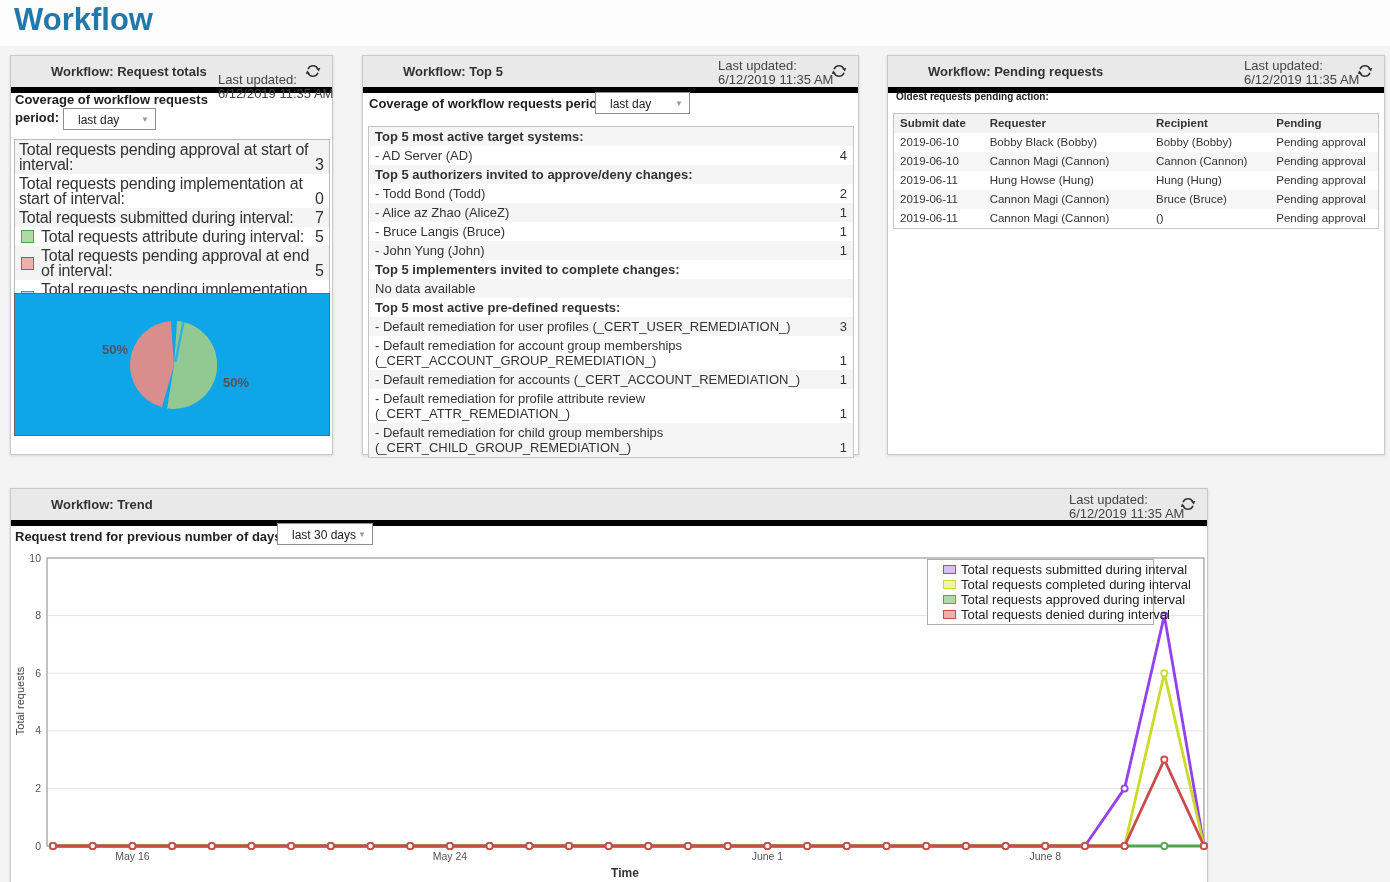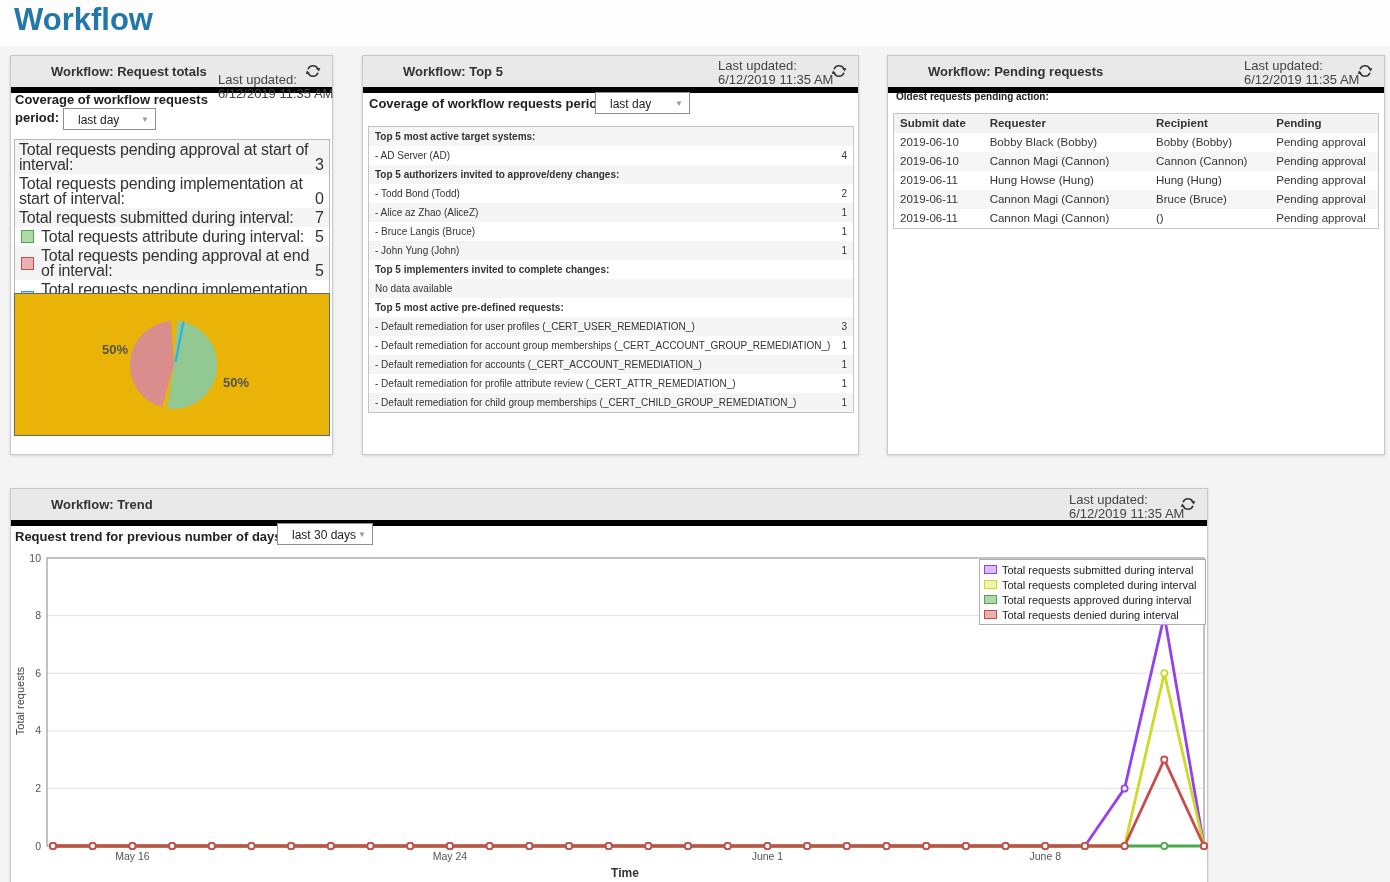--- a/index.html
+++ b/index.html
@@ -52,27 +52,27 @@
   }
   .srow{display:flex;align-items:center;padding:2px 5px 2px 4px;line-height:15px;}
   .srow.alt{background:#f4f4f4;}
   .srow .sw{
     flex:0 0 13px;height:13px;border:1px solid #000;margin-right:7px;margin-left:2px;box-sizing:border-box;
   }
   .srow .lab{flex:1 1 auto;letter-spacing:-0.2px;}
   .srow .val{flex:0 0 12px;text-align:right;align-self:flex-end;}
   #p1-piebox{
     position:absolute;left:3px;top:237px;width:316px;height:143px;border:1px solid #666;box-sizing:border-box;
-    background:#eab308;
+    background:#0ea5e9;
   }
   
   .p2-period{position:absolute;left:6px;top:40px;font-size:13px;font-weight:bold;color:#222;}
   #p2-select{left:232px;top:36px;width:95px;}
   #p2-list{
-    position:absolute;left:5px;top:70px;width:486px;border:1px solid #c4c4c4;box-sizing:border-box;font-size:10px;
+    position:absolute;left:5px;top:70px;width:486px;border:1px solid #c4c4c4;box-sizing:border-box;font-size:13px;
   }
   .lrow{display:flex;padding:2px 6px;line-height:15px;}
   .lrow.alt{background:#f5f5f5;}
   .lrow.hdr .lab{font-weight:bold;}
   .lrow .lab{flex:1 1 auto;}
   .lrow .val{flex:0 0 12px;text-align:right;align-self:flex-end;}
   
   .p3-heading{position:absolute;left:8px;top:35px;font-size:10px;font-weight:bold;color:#222;}
   #p3-table{
     position:absolute;left:5px;top:57px;width:486px;border:1px solid #c4c4c4;box-sizing:border-box;
@@ -80,22 +80,22 @@
   }
   #p3-table td,#p3-table th{padding:2px 4px 2px 6px;text-align:left;font-weight:normal;line-height:15px;
     overflow:hidden;white-space:nowrap;}
   #p3-table th{font-weight:bold;background:#f2f2f2;}
   #p3-table tr.alt{background:#f6f6f6;}
   
   .p4-period{position:absolute;left:4px;top:40px;font-size:13px;font-weight:bold;color:#222;}
   #p4-select{left:266px;top:34px;width:96px;}
   #trend-wrap{position:absolute;left:0;top:62px;width:1198px;height:338px;}
   #trend-legend{
-    position:absolute;left:968px;top:8px;width:227px;border:1px solid #adadad;background:rgba(255,255,255,0.9);
-    padding:2px 4px;box-sizing:border-box;font-size:11px;color:#222;
+    position:absolute;left:916px;top:8px;width:227px;border:1px solid #adadad;background:rgba(255,255,255,0.9);
+    padding:2px 15px;box-sizing:border-box;font-size:13px;color:#222;
   }
   .legrow{display:flex;align-items:center;height:15px;}
   .legrow .sw{flex:0 0 13px;height:9px;border:1px solid #000;margin-right:5px;box-sizing:border-box;}
   .legrow .lab{white-space:nowrap;}
   text{font-family:"Liberation Sans", sans-serif;}
 </style>
 </head>
 <body>
 
 <div class="topstrip"></div>

